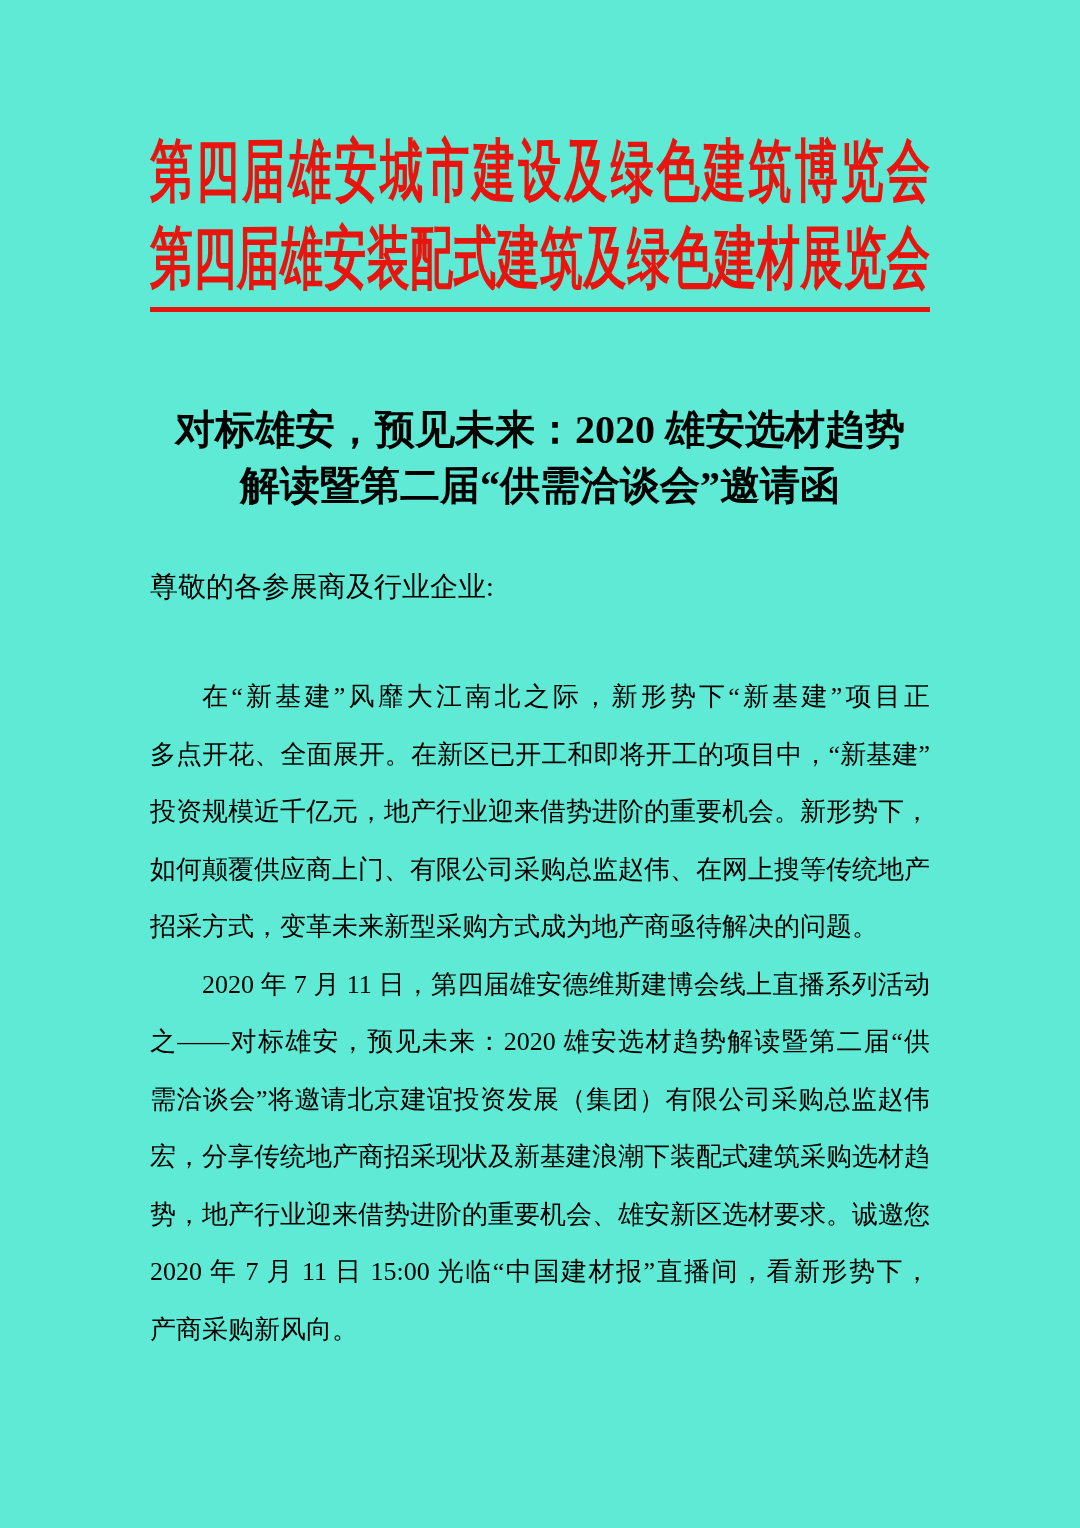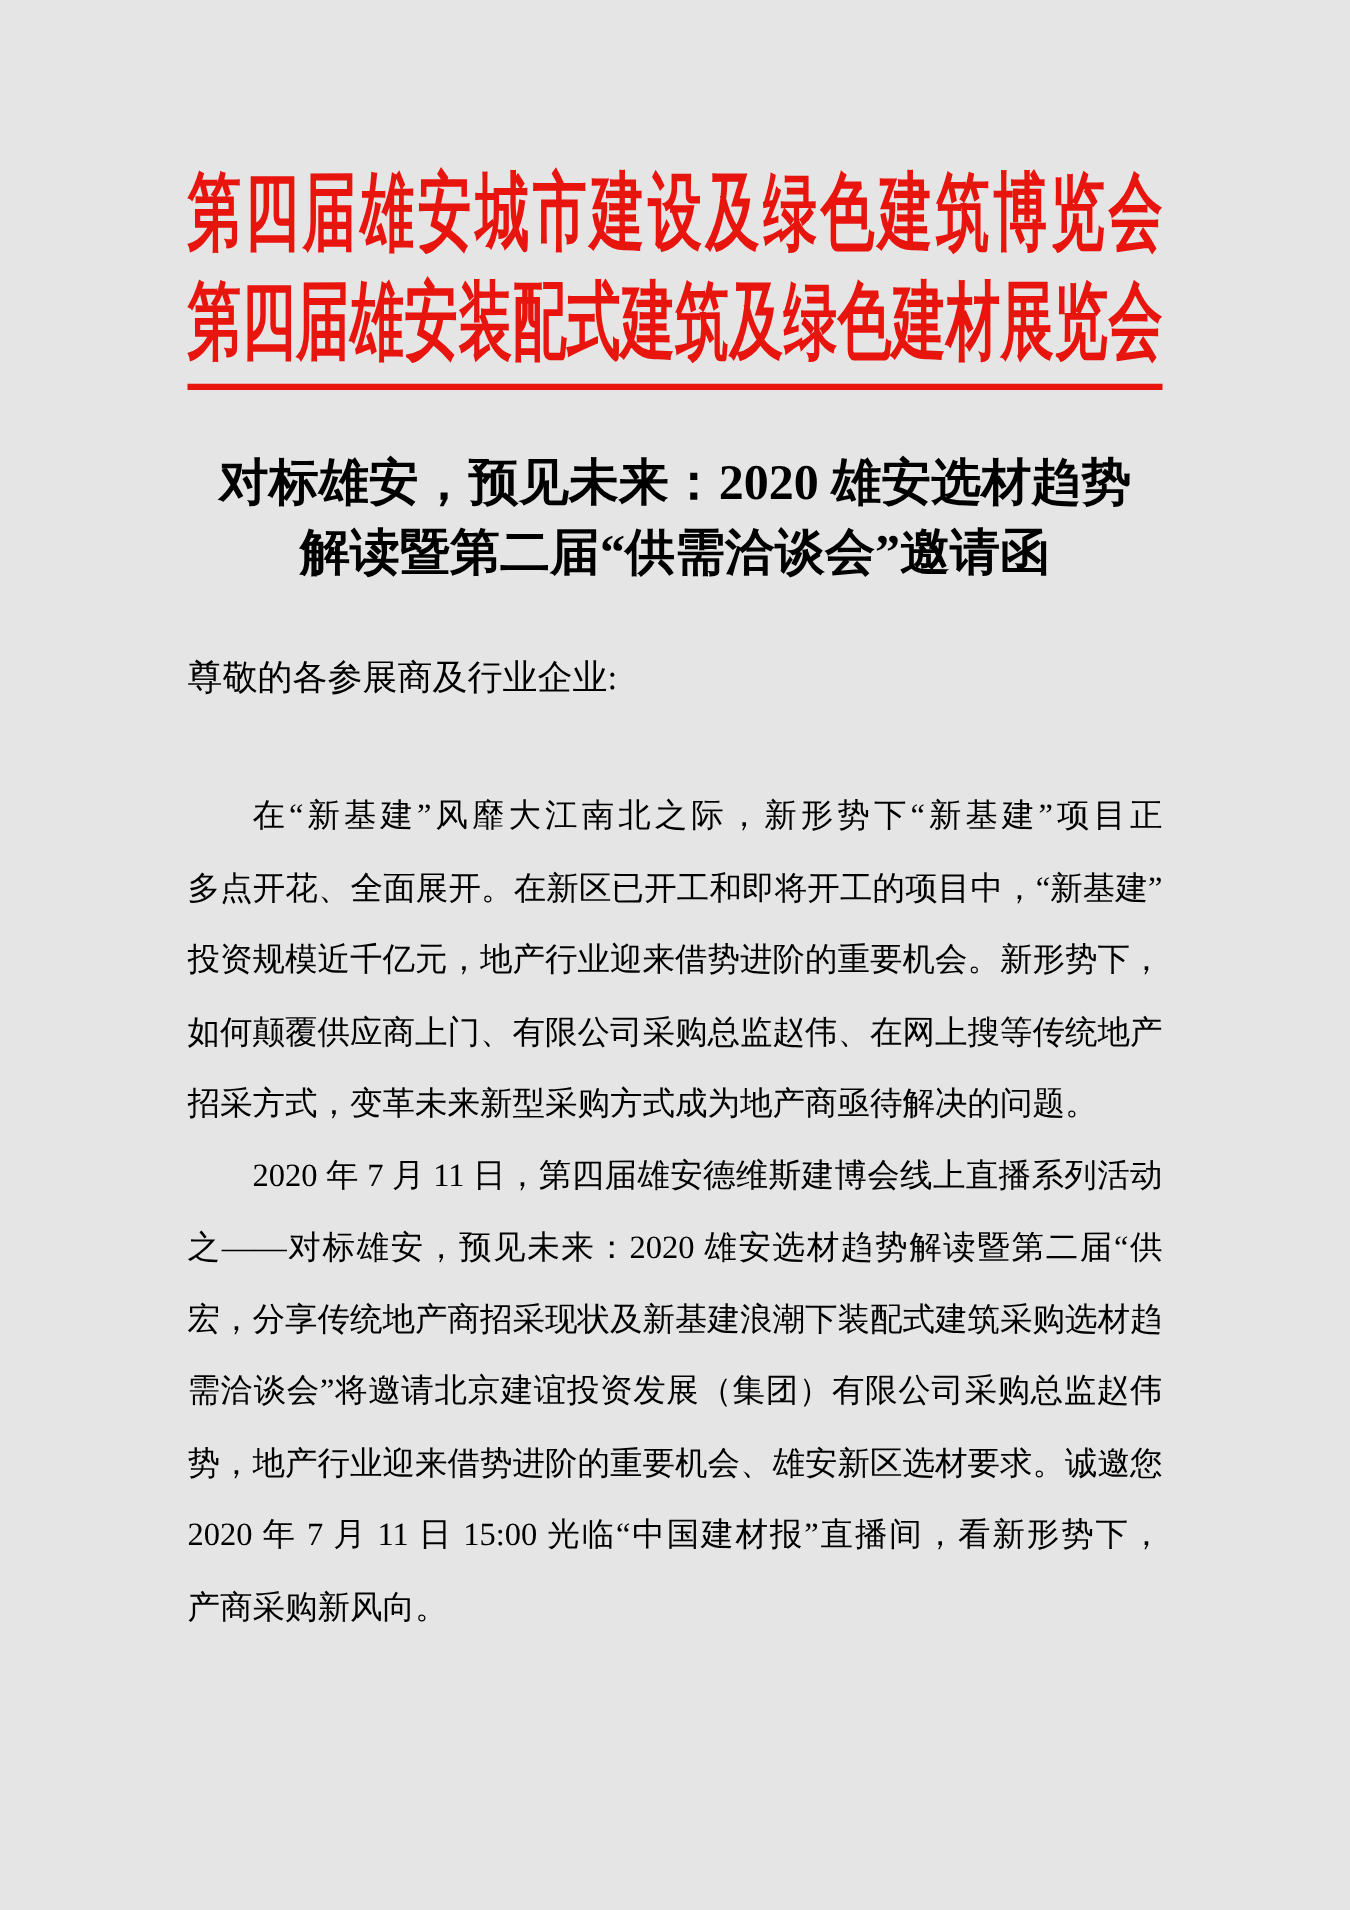--- a/index.html
+++ b/index.html
@@ -4,21 +4,21 @@
 <style>
   html, body {
     margin: 0;
     padding: 0;
     background: #ffffff;
   }
   .page {
     position: relative;
     width: 1080px;
     height: 1528px;
-    background: #e5e5e5;
+    background: #5eead4;
     overflow: hidden;
     font-family: "Liberation Serif", "DejaVu Serif", serif;
     color: #000000;
   }
   .content {
     box-sizing: content-box;
     width: 780px;
     padding: 128px 150px 0 150px;
   }
 
@@ -43,21 +43,21 @@
   
   .divider {
     margin-top: 5px;
     border: none;
     border-top: 5px solid #e8140e;
     width: 100%;
   }
 
   
   .doc-title {
-    margin-top: 46px;
+    margin-top: 90px;
   }
   .doc-title-line {
     font-weight: bold;
     font-size: 40px;
     line-height: 56px;
     text-align: center;
   }
 
   
   .salutation {
@@ -113,22 +113,22 @@
         <div class="text-line open">在“新基建”风靡大江南北之际，新形势下“新基建”项目正</div>
         <div class="text-line">多点开花、全面展开。在新区已开工和即将开工的项目中，“新基建”</div>
         <div class="text-line">投资规模近千亿元，地产行业迎来借势进阶的重要机会。新形势下，</div>
         <div class="text-line">如何颠覆供应商上门、有限公司采购总监赵伟、在网上搜等传统地产商</div>
         <div class="text-line end">招采方式，变革未来新型采购方式成为地产商亟待解决的问题。</div>
       </div>
 
       <div>
         <div class="text-line open">2020 年 7 月 11 日，第四届雄安德维斯建博会线上直播系列活动</div>
         <div class="text-line">之——对标雄安，预见未来：2020 雄安选材趋势解读暨第二届“供</div>
+        <div class="text-line">需洽谈会”将邀请北京建谊投资发展（集团）有限公司采购总监赵伟</div>
         <div class="text-line">宏，分享传统地产商招采现状及新基建浪潮下装配式建筑采购选材趋</div>
-        <div class="text-line">需洽谈会”将邀请北京建谊投资发展（集团）有限公司采购总监赵伟</div>
         <div class="text-line">势，地产行业迎来借势进阶的重要机会、雄安新区选材要求。诚邀您于</div>
         <div class="text-line">2020 年 7 月 11 日 15:00 光临“中国建材报”直播间，看新形势下，</div>
         <div class="text-line end">产商采购新风向。</div>
       </div>
 
     </div>
   </div>
 </div>
 
 </body></html>

